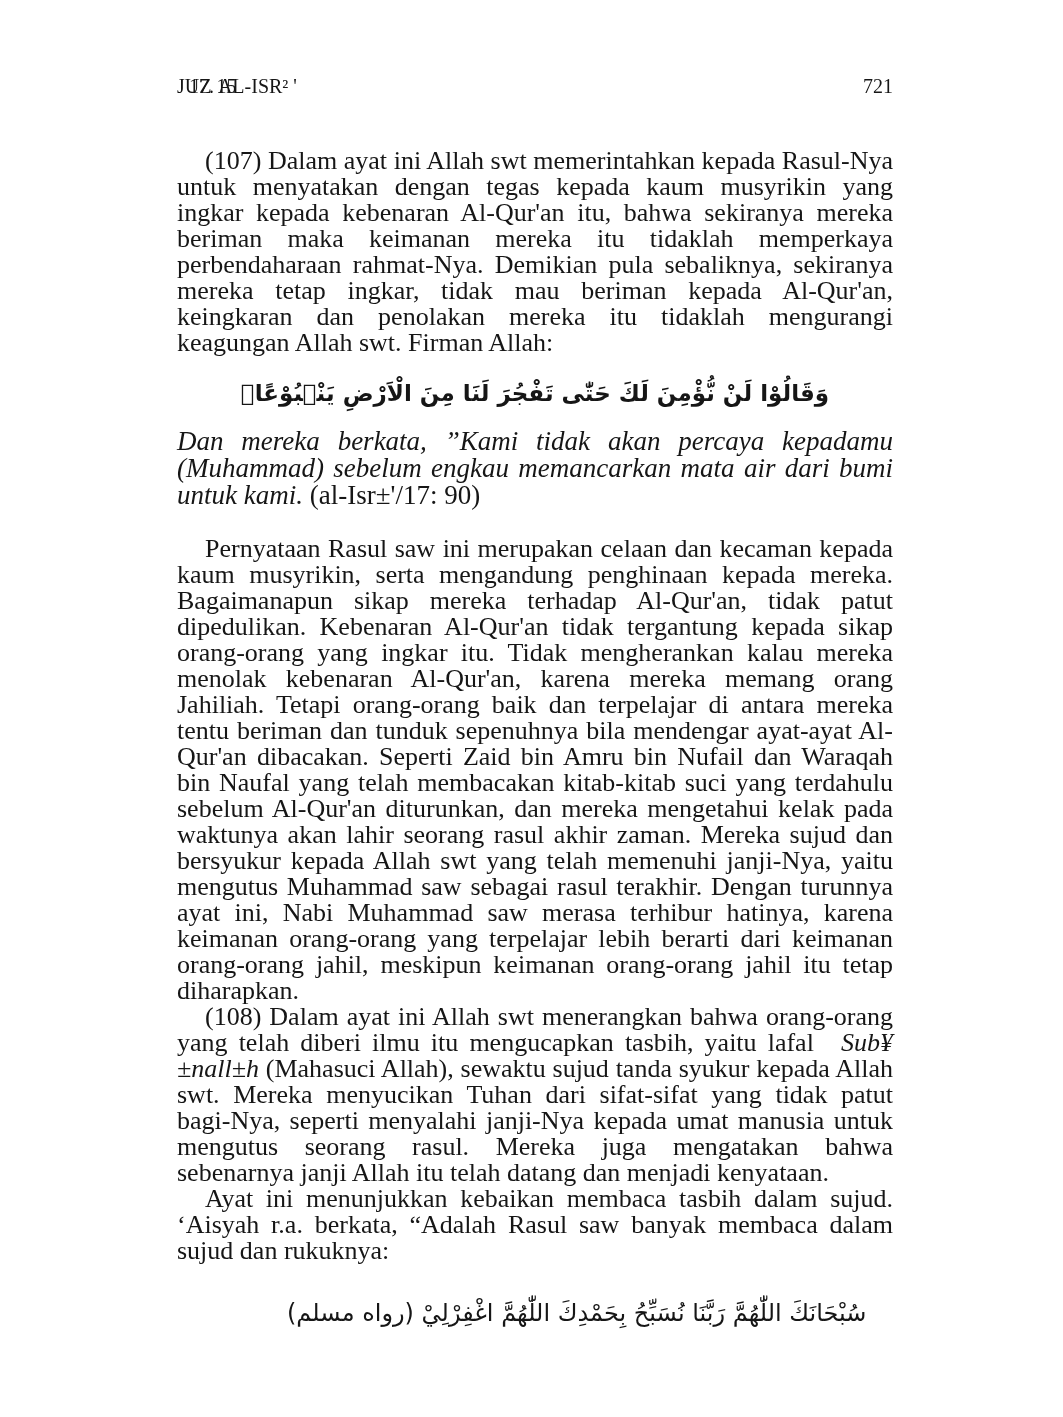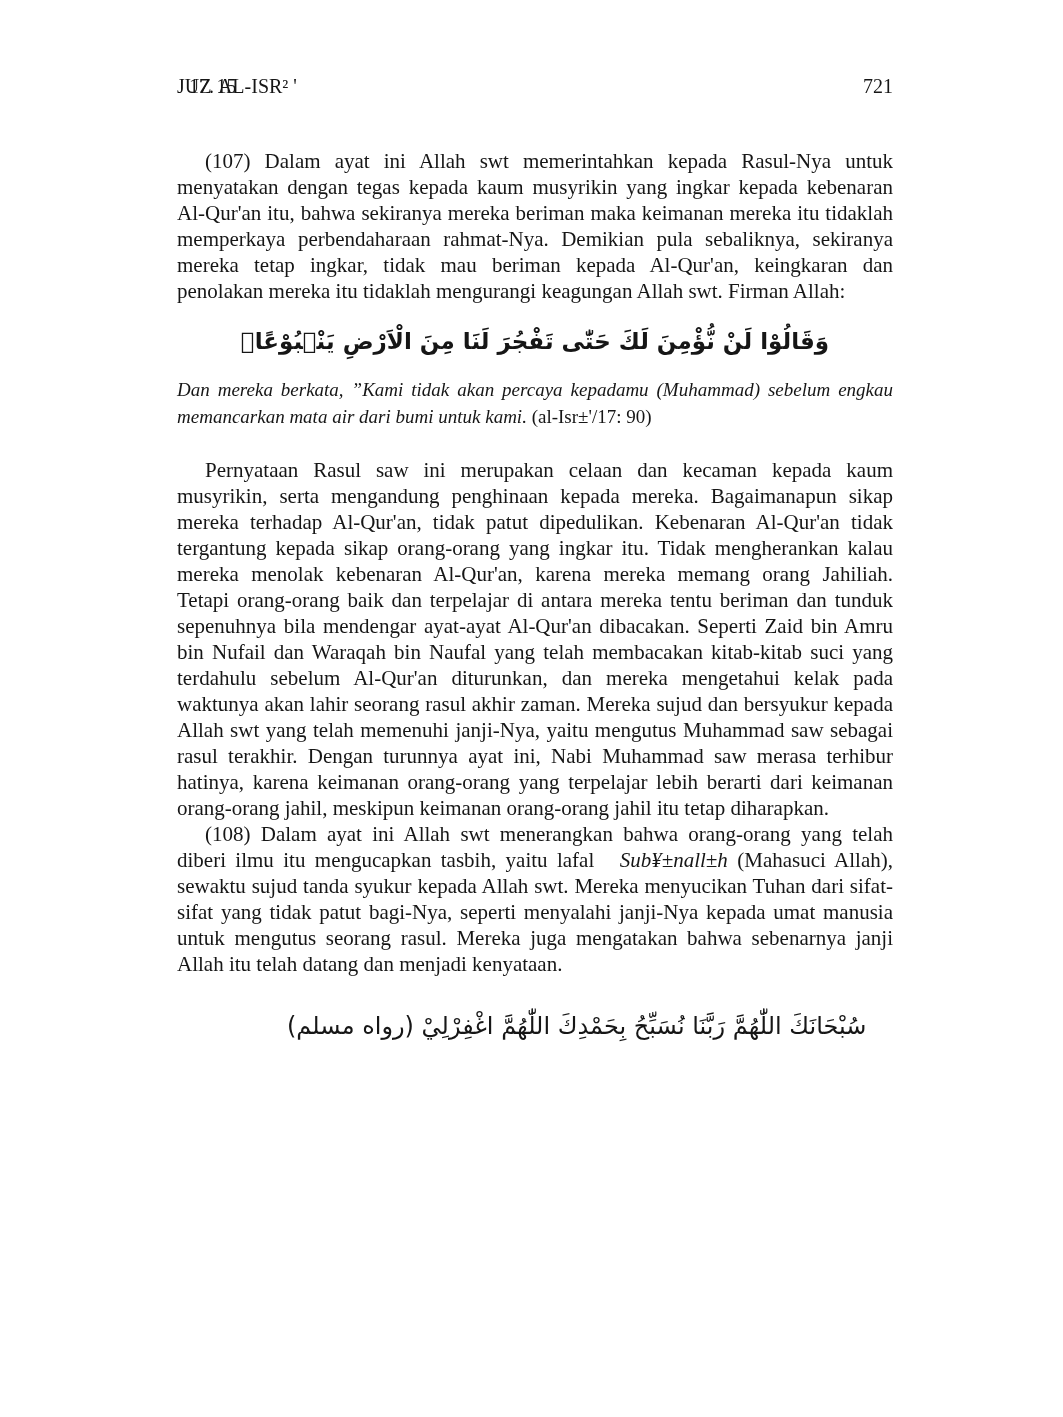--- a/index.html
+++ b/index.html
@@ -30,37 +30,37 @@
     margin-bottom: 50px;
   }
   .page-header .center { 
     position: absolute;
     left: 12px;
     right: 0;
     text-align: left;
   }
   .page-header { position: relative; }
   .body-p {
-    font-size: 21px;
+    font-size: 26px;
     line-height: 26px;
     text-align: justify;
     margin: 0;
   }
   .indent { text-indent: 28px; }
   .arabic-verse {
     direction: rtl;
     text-align: center;
     font-family: "DejaVu Sans", sans-serif;
     font-weight: bold;
     font-size: 23px;
     line-height: 58px;
     margin: 8px 0 6px 0;
   }
   .translation {
-    font-size: 19px;
+    font-size: 27px;
     line-height: 27px;
     text-align: justify;
     margin: 0 0 27px 0;
   }
   .translation .it { font-style: italic; }
   .translation .rm { font-style: normal; }
   .em-term { font-style: italic; margin-left: 16px; }
   .arabic-dua {
     direction: rtl;
     text-align: left;
@@ -85,16 +85,17 @@
   <p class="body-p indent">(107) Dalam ayat ini Allah swt memerintahkan kepada Rasul-Nya untuk menyatakan dengan tegas kepada kaum musyrikin yang ingkar kepada kebenaran Al-Qur'an itu, bahwa sekiranya mereka beriman maka keimanan mereka itu tidaklah memperkaya perbendaharaan rahmat-Nya. Demikian pula sebaliknya, sekiranya mereka tetap ingkar, tidak mau beriman kepada Al-Qur'an, keingkaran dan penolakan mereka itu tidaklah mengurangi keagungan Allah swt. Firman Allah:</p>
 
   <div class="arabic-verse" dir="rtl" lang="ar">وَقَالُوْا لَنْ نُّؤْمِنَ لَكَ حَتّٰى تَفْجُرَ لَنَا مِنَ الْاَرْضِ يَنْۢبُوْعًاۙ</div>
 
   <p class="translation"><span class="it">Dan mereka berkata, ”Kami tidak akan percaya kepadamu (Muhammad) sebelum engkau memancarkan mata air dari bumi untuk kami. </span><span class="rm">(al-Isr±'/17: 90)</span></p>
 
   <p class="body-p indent">Pernyataan Rasul saw ini merupakan celaan dan kecaman kepada kaum musyrikin, serta mengandung penghinaan kepada mereka. Bagaimanapun sikap mereka terhadap Al-Qur'an, tidak patut dipedulikan. Kebenaran Al-Qur'an tidak tergantung kepada sikap orang-orang yang ingkar itu. Tidak mengherankan kalau mereka menolak kebenaran Al-Qur'an, karena mereka memang orang Jahiliah. Tetapi orang-orang baik dan terpelajar di antara mereka tentu beriman dan tunduk sepenuhnya bila mendengar ayat-ayat Al-Qur'an dibacakan. Seperti Zaid bin Amru bin Nufail dan Waraqah bin Naufal yang telah membacakan kitab-kitab suci yang terdahulu sebelum Al-Qur'an diturunkan, dan mereka mengetahui kelak pada waktunya akan lahir seorang rasul akhir zaman. Mereka sujud dan bersyukur kepada Allah swt yang telah memenuhi janji-Nya, yaitu mengutus Muhammad saw sebagai rasul terakhir. Dengan turunnya ayat ini, Nabi Muhammad saw merasa terhibur hatinya, karena keimanan orang-orang yang terpelajar lebih berarti dari keimanan orang-orang jahil, meskipun keimanan orang-orang jahil itu tetap diharapkan.</p>
 
   <p class="body-p indent"><span>(108) Dalam ayat ini Allah swt menerangkan bahwa orang-orang yang telah diberi ilmu itu mengucapkan tasbih, yaitu lafal </span><span class="em-term">Sub¥±nall±h</span><span> (Mahasuci Allah), sewaktu sujud tanda syukur kepada Allah swt. Mereka menyucikan Tuhan dari sifat-sifat yang tidak patut bagi-Nya, seperti menyalahi janji-Nya kepada umat manusia untuk mengutus seorang rasul. Mereka juga mengatakan bahwa sebenarnya janji Allah itu telah datang dan menjadi kenyataan.</span></p>
 
+  <p class="body-p indent">Ayat ini menunjukkan kebaikan membaca tasbih dalam sujud. ‘Aisyah r.a. berkata, “Adalah Rasul saw banyak membaca dalam sujud dan rukuknya:</p>
 
   <div class="arabic-dua" dir="rtl" lang="ar">سُبْحَانَكَ اللّٰهُمَّ رَبَّنَا نُسَبِّحُ بِحَمْدِكَ اللّٰهُمَّ اغْفِرْلِيْ (رواه مسلم)</div>
 
 </div>
 
 </body></html>

